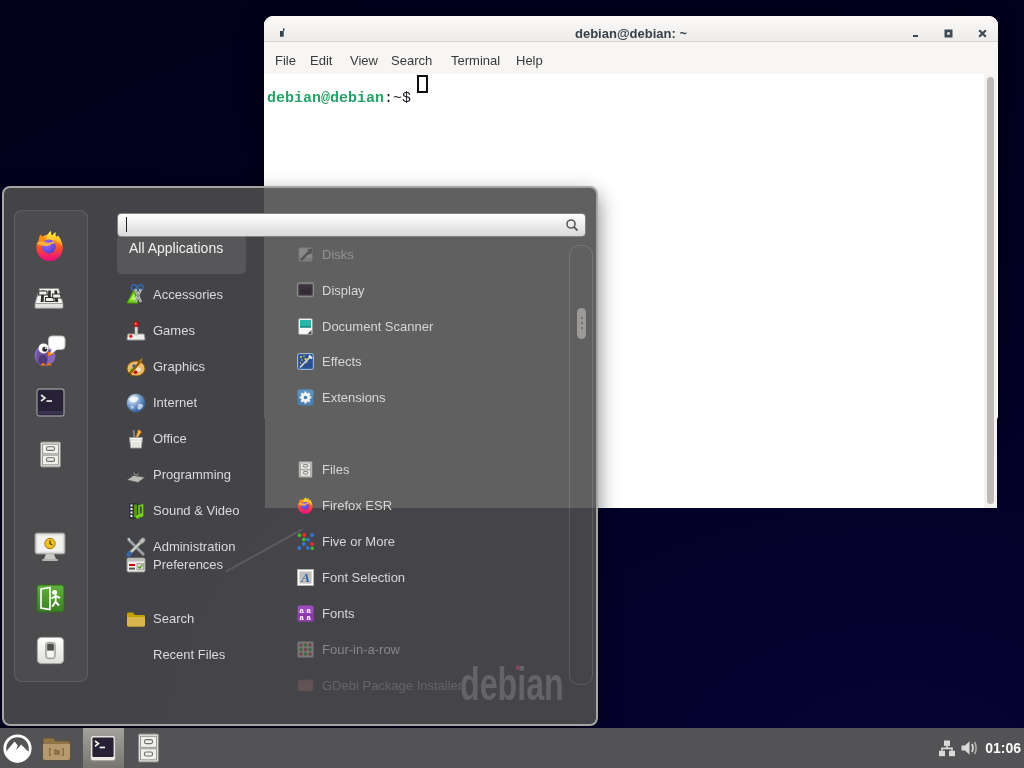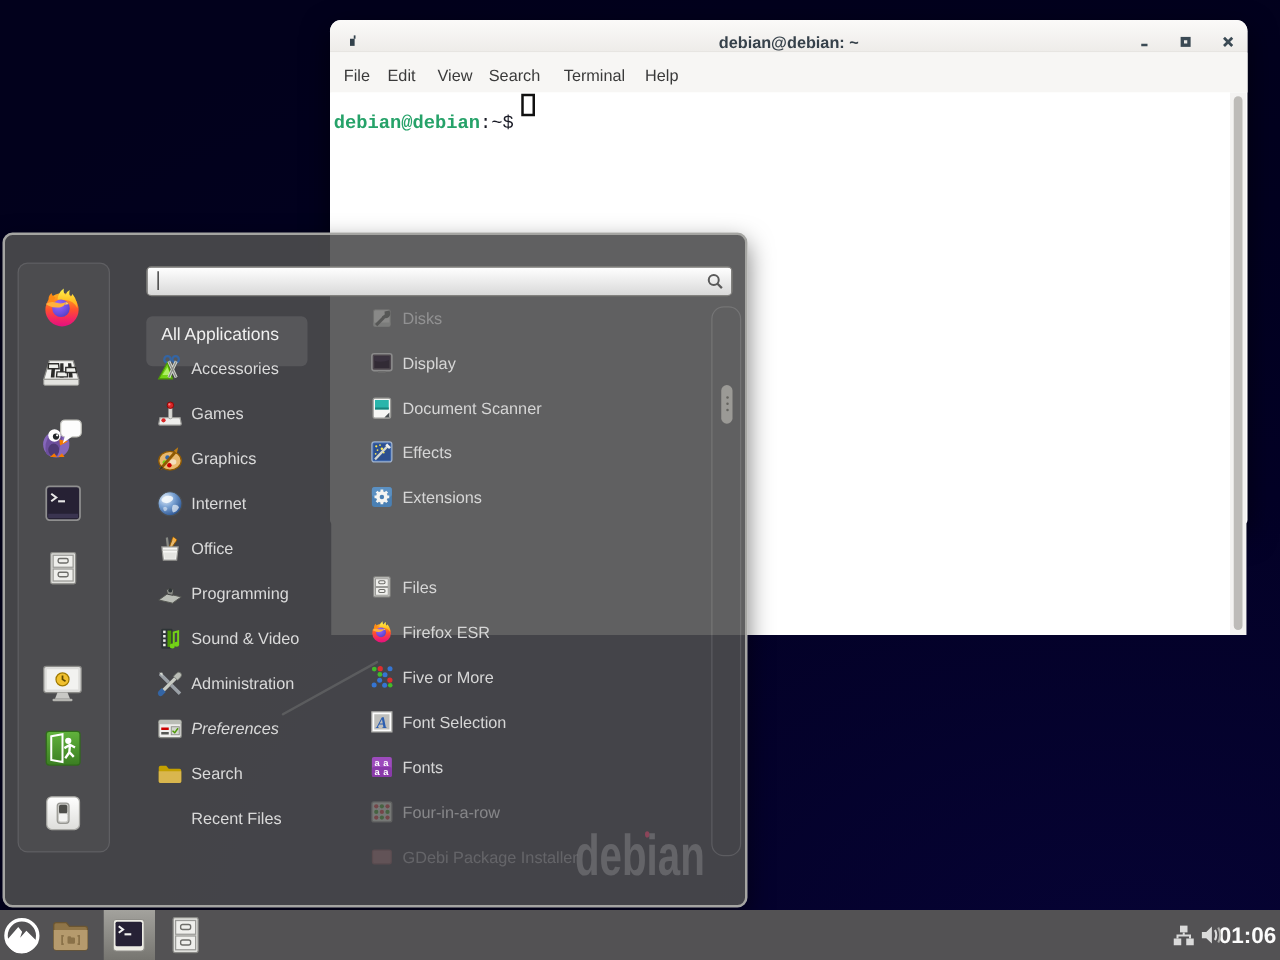--- a/index.html
+++ b/index.html
@@ -27,35 +27,35 @@
     font-size:46px;font-weight:bold;letter-spacing:0px;transform:scaleX(0.70);transform-origin:0 0;}
   #wdot{left:80px;top:8px;width:5px;height:5px;border-radius:3px;background:rgba(210,70,105,0.5);}
   #wline{left:221px;top:383px;width:88px;height:2px;background:rgba(235,240,225,0.14);
     transform:rotate(-29deg);transform-origin:0 0;border-radius:1px;}
   #favstrip{left:10px;top:22px;width:72px;height:470px;border-radius:8px;
     background:rgba(255,255,255,0.045);border:1px solid rgba(255,255,255,0.11);}
   .fav{position:absolute;}
   #searchbox{left:113px;top:25px;width:467px;height:22px;border-radius:4px;
     background:linear-gradient(#ffffff,#d9d9d9);border:1px solid #83827f;}
   #scursor{left:8px;top:3px;width:1px;height:15px;background:#222;}
-  #allapps{left:113px;top:65px;width:129px;height:40px;border-radius:5px;
+  #allapps{left:113px;top:46px;width:129px;height:40px;border-radius:5px;
     background:rgba(255,255,255,0.10);}
   #allapps span{position:absolute;left:12px;top:0;line-height:28px;font-size:14px;color:#f0f0f0;}
   .cat{position:absolute;left:119px;width:170px;height:26px;}
   .cat .ic{position:absolute;left:2px;top:2px;width:22px;height:22px;}
   .cat .tx{position:absolute;left:30px;top:0;line-height:26px;font-size:13px;color:#dadada;white-space:nowrap;}
   .app{position:absolute;left:290px;width:292px;height:24px;}
   .app .ic{position:absolute;left:2px;top:2px;width:19px;height:19px;}
   .app .tx{position:absolute;left:28px;top:0;line-height:23px;font-size:13px;color:#d6d6d6;white-space:nowrap;}
   #mscroll{left:565px;top:57px;width:22px;height:438px;border-radius:10px;border:1px solid rgba(255,255,255,0.13);}
   #mthumb{left:7px;top:62px;width:9px;height:31px;border-radius:4.5px;background:#9b9a96;}
   .mdot{position:absolute;left:3.5px;width:2.4px;height:2.4px;border-radius:1.5px;background:#64635f;}
   
   #taskbar{left:0;top:728px;width:1024px;height:40px;background:#535254;}
-  #clock{right:3px;top:0;height:40px;line-height:41px;font-size:18px;font-weight:bold;color:#fbfbfb;}
+  #clock{right:3px;top:0;height:40px;line-height:41px;font-size:14px;font-weight:bold;color:#fbfbfb;}
   #termbtn{left:83px;top:0;width:41px;height:40px;background:linear-gradient(#a3a29d,#767570);}
 </style>
 </head>
 <body>
 <div id="desktop" class="abs"></div>
 
 <div id="term" class="abs">
   <div id="termbar" class="abs"></div>
   <div id="termtitle" class="abs">debian@debian: ~</div>
 
@@ -292,21 +292,21 @@
   <div class="cat" style="top:346px;">
     <svg class="ic" viewBox="0 0 22 22">
       <path d="M3 3 L10 10 M12 12 L19 19" stroke="#9aa0a6" stroke-width="2.8"></path>
       <path d="M2.2 2.2 L5 2.2 L5 5 Z" fill="#d3d7cf"></path>
       <path d="M19 3 L3 19" stroke="#c8cbc4" stroke-width="2.6"></path>
       <path d="M19.6 2.4 Q21 4 19.6 5.6 L17 8.2 L13.8 5 L16.4 2.4 Q18 1 19.6 2.4Z" fill="#babdb6" stroke="#70746e" stroke-width="0.7"></path>
       <path d="M1.8 20.2 Q3.4 21.6 5 20.2 L7.6 17.6 L4.4 14.4 L1.8 17 Q.4 18.6 1.8 20.2Z" fill="#3465a4"></path>
     </svg>
     <div class="tx">Administration</div>
   </div>
-  <div class="cat" style="top:382px;font-style:italic;">
+  <div class="cat" style="top:364px;">
     <svg class="ic" viewBox="0 0 22 22">
       <rect x="2" y="4" width="18" height="14" rx="1.5" fill="#eeeeec" stroke="#888a85" stroke-width="1"></rect>
       <rect x="2" y="4" width="18" height="3.4" rx="1.5" fill="#babdb6"></rect>
       <rect x="4" y="10" width="6" height="2" fill="#cc0000"></rect>
       <rect x="4" y="13.6" width="6" height="2" fill="#555753"></rect>
       <rect x="12" y="9.4" width="6.4" height="6.4" fill="#d3d7cf" stroke="#888a85" stroke-width="0.7"></rect>
       <path d="M13 12.6 L14.8 14.2 L17.4 10.6" stroke="#4e9a06" stroke-width="1.2" fill="none"></path>
     </svg>
     <div class="tx">Preferences</div>
   </div>

